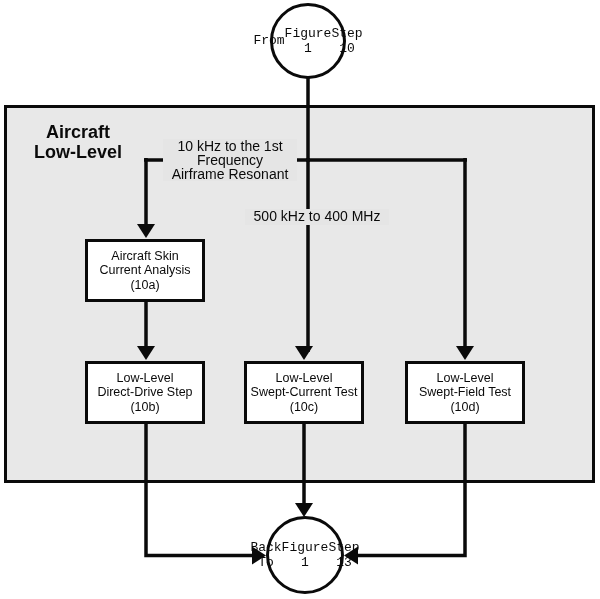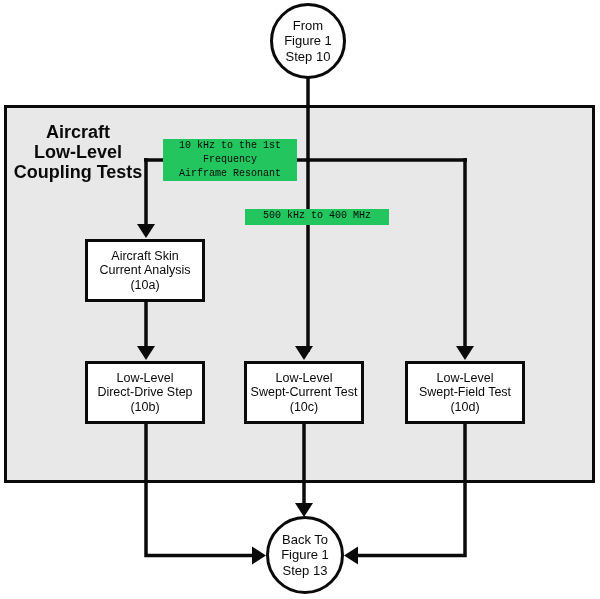--- a/index.html
+++ b/index.html
@@ -19,25 +19,24 @@
     background:#e8e8e8;
     border:3.5px solid #0a0a0a;
     z-index:1;
   }
   
   svg.wires{position:absolute;left:0;top:0;z-index:2;}
   
   .wire-label{
     position:absolute;
     z-index:3;
-    background:#22c55e;
-    font-size:10px;line-height:14px;
+    background:#e5e5e5;
+    font-size:14px;line-height:14px;
     text-align:center;
     white-space:nowrap;
-    font-family:Liberation Mono, monospace;
   }
   
   .panel-title{
     position:absolute;
     left:8px;top:122px;width:140px;
     z-index:3;
     font-size:18px;line-height:20px;font-weight:bold;
     text-align:center;
   }
   
@@ -53,25 +52,26 @@
     text-align:center;
     z-index:4;
   }
   
   .node-circle{
     position:absolute;
     box-sizing:border-box;
     background:#ffffff;
     border:3px solid #0a0a0a;
     border-radius:50%;
-    display:flex;flex-direction:column;
+    display:flex;flex-direction:row;
     align-items:center;justify-content:center;
     font-size:13px;line-height:15.5px;
     text-align:center;
     z-index:4;
+    font-family:Liberation Mono, monospace;
   }
   #node-start{left:270px;top:3px;width:76px;height:76px;}
   #node-end{left:266px;top:516px;width:78px;height:78px;}
   #box-10a{left:85px;top:239px;}
   #box-10b{left:85px;top:361px;}
   #box-10c{left:244px;top:361px;}
   #box-10d{left:405px;top:361px;}
   #label-left{left:163px;top:139px;width:134px;}
   #label-right{left:385px;top:152px;width:124px;height:16px;}
   #label-center{left:245px;top:209px;width:144px;height:16px;}
@@ -102,21 +102,20 @@
       <polygon points="465,360 456,346 474,346"></polygon>
       <polygon points="304,517 295,503 313,503"></polygon>
       <polygon points="266,555.5 252,546.5 252,564.5"></polygon>
       <polygon points="344,555.5 358,546.5 358,564.5"></polygon>
     </g>
   </svg>
 
   <div class="panel-title">
     <div>Aircraft</div>
     <div>Low-Level</div>
-    <div>Coupling Tests</div>
   </div>
 
   <div class="wire-label" id="label-left">
     <div>10 kHz to the 1st</div>
     <div>Frequency</div>
     <div>Airframe Resonant</div>
   </div>
   <div class="wire-label" id="label-center">500 kHz to 400 MHz</div>
 
   <div class="node-circle" id="node-start">

